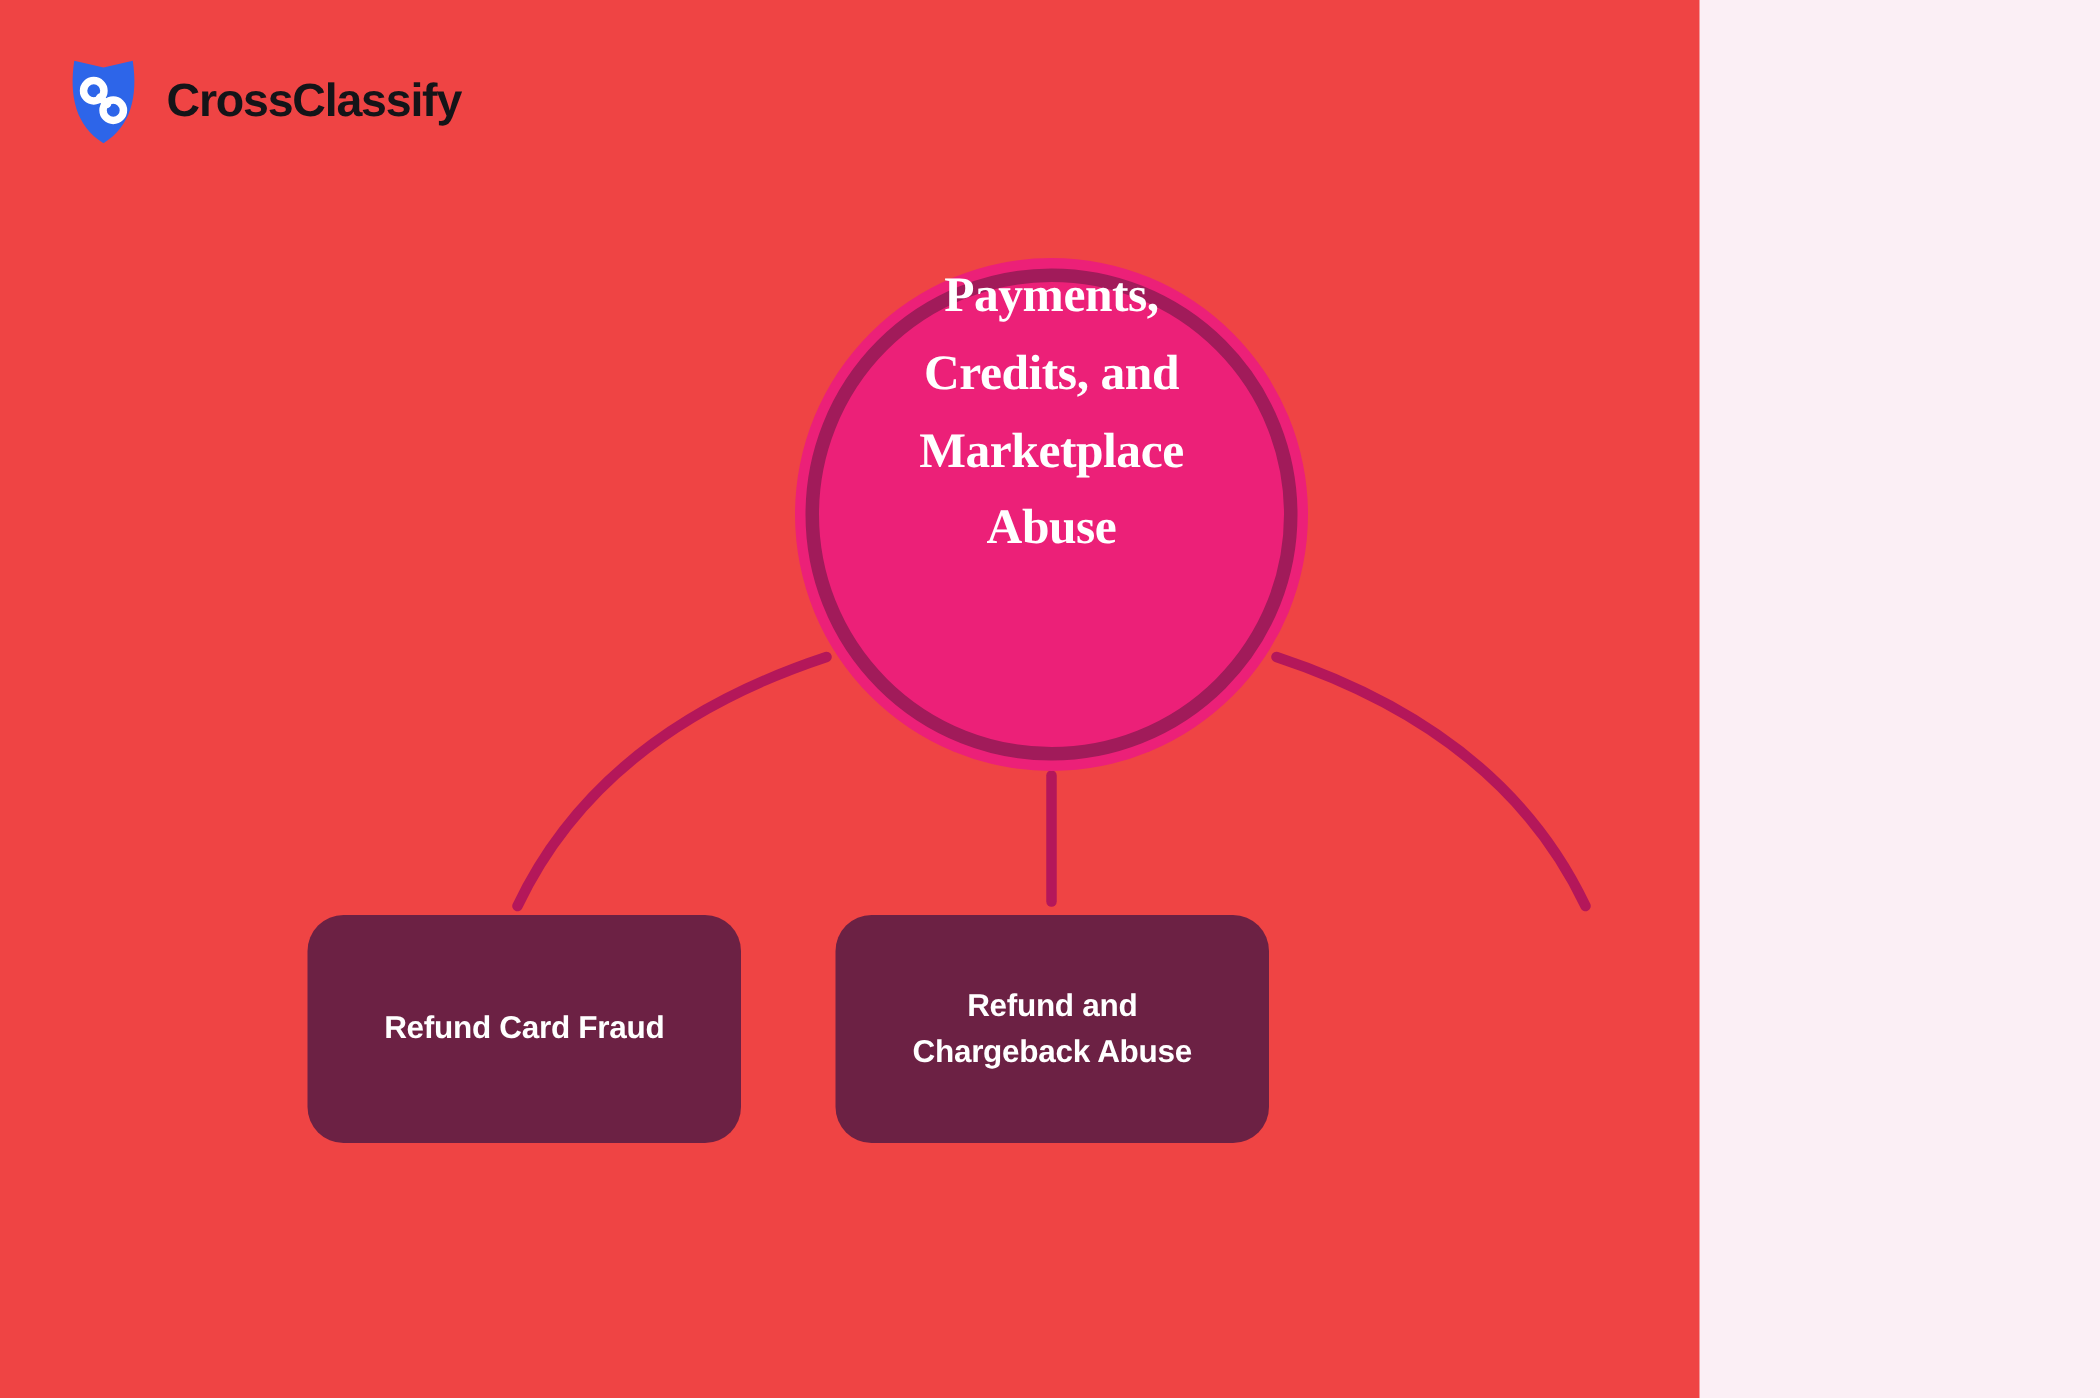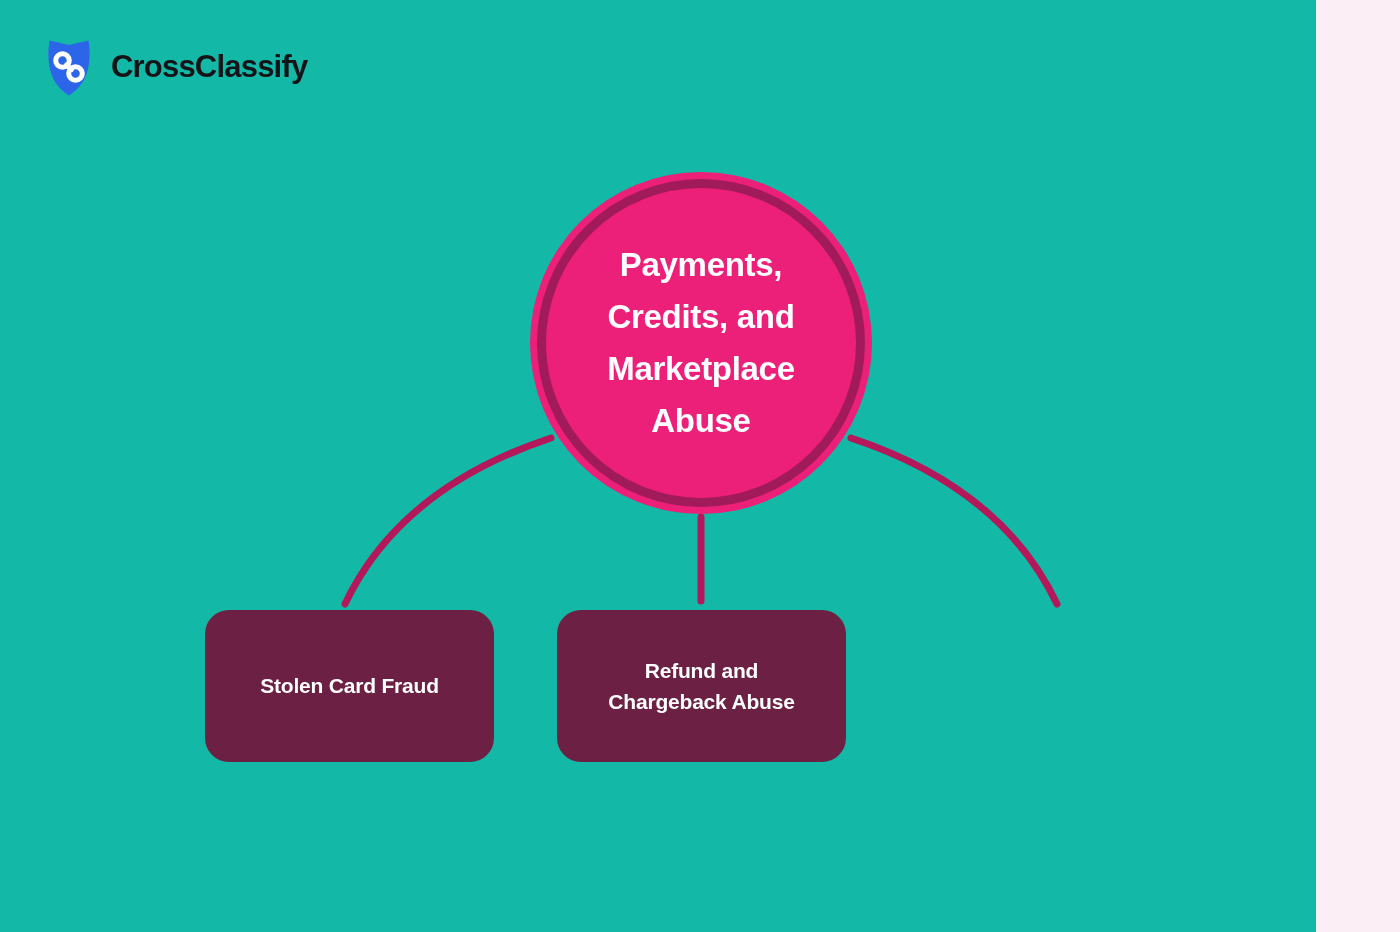--- a/index.html
+++ b/index.html
@@ -4,22 +4,22 @@
 <style>
   * { margin: 0; padding: 0; box-sizing: border-box; }
   html, body {
     width: 1400px; height: 932px;
     font-family: "Liberation Sans", sans-serif;
     background: #FBEFF5;
     overflow: hidden;
   }
   .canvas {
     position: relative;
-    width: 1316px; height: 932px;
-    background: #14b8a6;
+    width: 1133px; height: 932px;
+    background: #ef4444;
   }
 
   
   .brand {
     position: absolute;
     top: 34px; left: 37px;
     display: flex;
     align-items: center;
     gap: 10px;
   }
@@ -46,23 +46,24 @@
   }
 
   
   .root-node {
     position: absolute;
     left: 530px; top: 172px;
     width: 342px; height: 342px;
     border-radius: 50%;
     background: #EC2078;
     display: flex;
-    align-items: center;
+    align-items: flex-start;
     justify-content: center;
     cursor: pointer;
+    font-family: Liberation Serif, serif;
   }
   .root-ring {
     position: absolute;
     inset: 7px;
     border: 9px solid #A11B5A;
     border-radius: 50%;
     pointer-events: none;
   }
   .root-label {
     position: relative;
@@ -123,21 +124,21 @@
     <path d="M701,517 L701,601" stroke="#B4175A"></path>
     <path d="M851,438 Q1002,488 1057,604" stroke="#B4175A"></path>
   </svg>
 
   <div class="root-node">
     <div class="root-ring"></div>
     <div class="root-label">Payments, Credits, and Marketplace Abuse</div>
   </div>
 
   <div class="child-node child-1">
-    <span class="child-label">Stolen Card Fraud</span>
+    <span class="child-label">Refund Card Fraud</span>
   </div>
 
   <div class="child-node child-2">
     <span class="child-label">Refund and Chargeback Abuse</span>
   </div>
 
 
 </div>
 
 </body></html>

